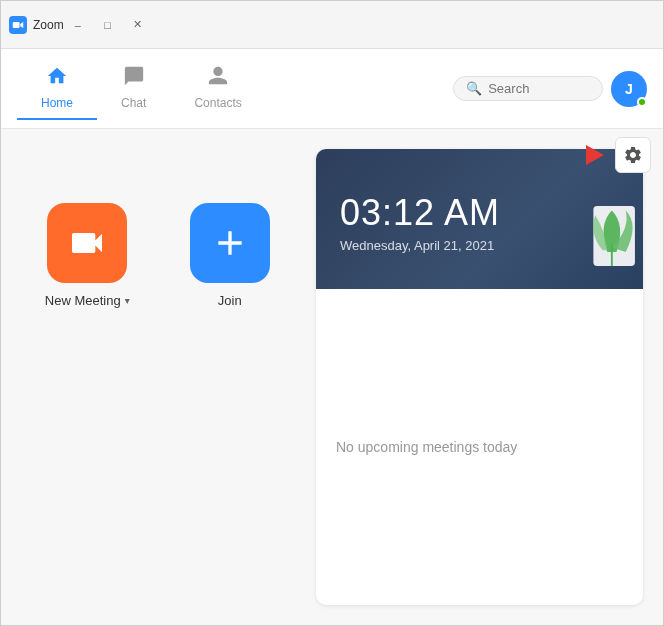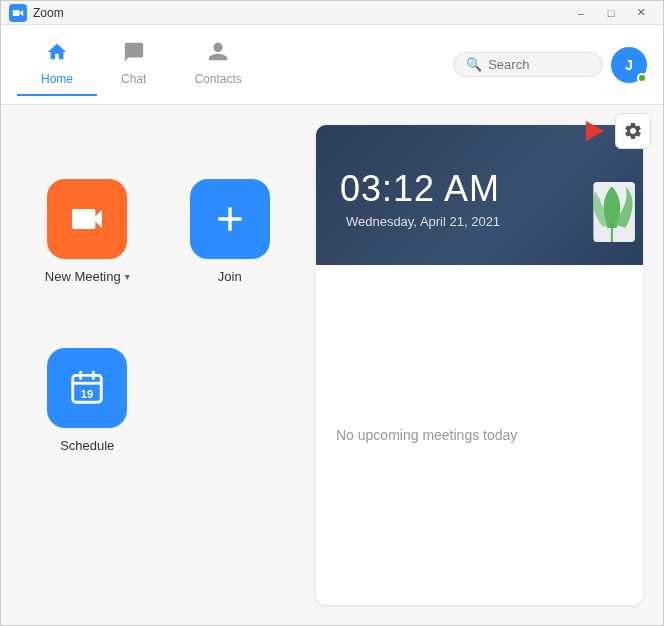--- a/index.html
+++ b/index.html
@@ -15,25 +15,24 @@
     .window {
       width: 664px;
       height: 626px;
       background: #fff;
       display: flex;
       flex-direction: column;
       border: 1px solid #ccc;
     }
 
     .title-bar {
-      height: 24px;
+      height: 48px;
       background: #f5f5f5;
       display: flex;
       align-items: center;
-      justify-content: space-between;
       padding: 0 8px;
       border-bottom: 1px solid #e0e0e0;
       user-select: none;
     }
 
     .title-bar-left {
       display: flex;
       align-items: center;
       gap: 6px;
     }
@@ -295,21 +294,20 @@
       display: flex;
       align-items: center;
       justify-content: space-between;
       position: relative;
       overflow: hidden;
       min-height: 140px;
     }
 
     .clock-info {
       z-index: 2;
-      text-align: right;
     }
 
     .clock-time {
       font-size: 36px;
       font-weight: 300;
       color: white;
       letter-spacing: 1px;
     }
 
     .clock-date {
@@ -445,33 +443,20 @@
           <div class="action-btn blue">
             <svg width="40" height="40" viewBox="0 0 24 24" fill="white">
               <path d="M19 13h-6v6h-2v-6H5v-2h6V5h2v6h6v2z"></path>
             </svg>
           </div>
           <div class="action-label">
             <span>Join</span>
           </div>
         </div>
 
-        <div class="action-item">
-          <div class="action-btn blue-calendar">
-            <svg width="38" height="38" viewBox="0 0 24 24" fill="white">
-              <rect x="3" y="4" width="18" height="17" rx="2" fill="none" stroke="white" stroke-width="1.8"></rect>
-              <path d="M3 9h18" stroke="white" stroke-width="1.8"></path>
-              <path d="M8 2v4M16 2v4" stroke="white" stroke-width="1.8" stroke-linecap="round"></path>
-              <text x="12" y="18" text-anchor="middle" fill="white" font-size="7" font-weight="bold">19</text>
-            </svg>
-          </div>
-          <div class="action-label">
-            <span>Schedule</span>
-          </div>
-        </div>
 
 
       </div>
     </div>
 
     <div class="right-panel">
 
       <div class="clock-card">
         <div class="clock-info">
           <div class="clock-time">03:12 AM</div>

